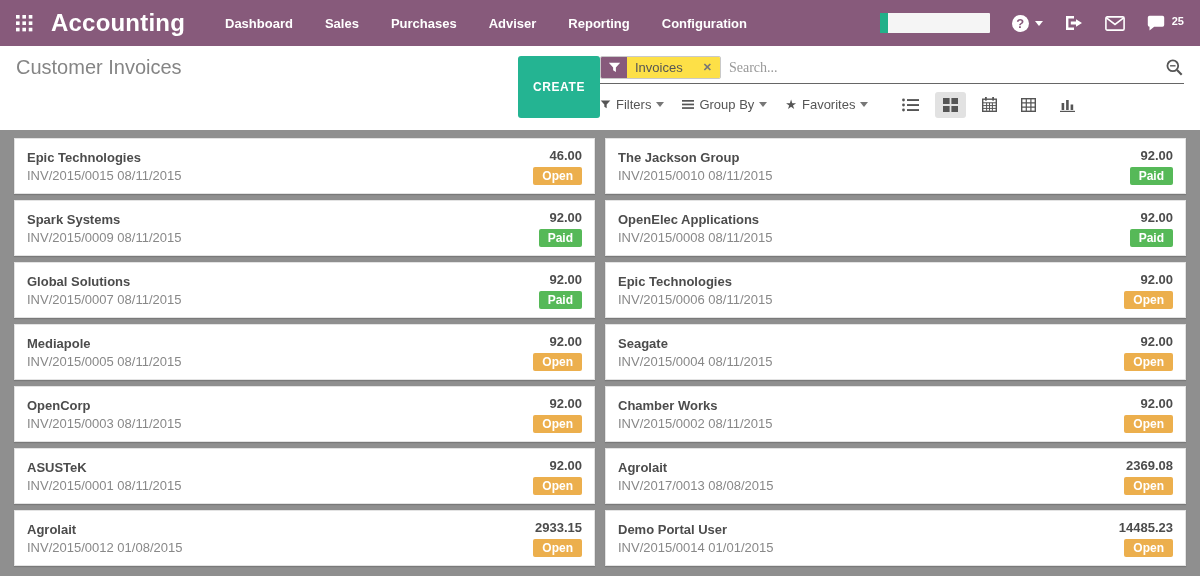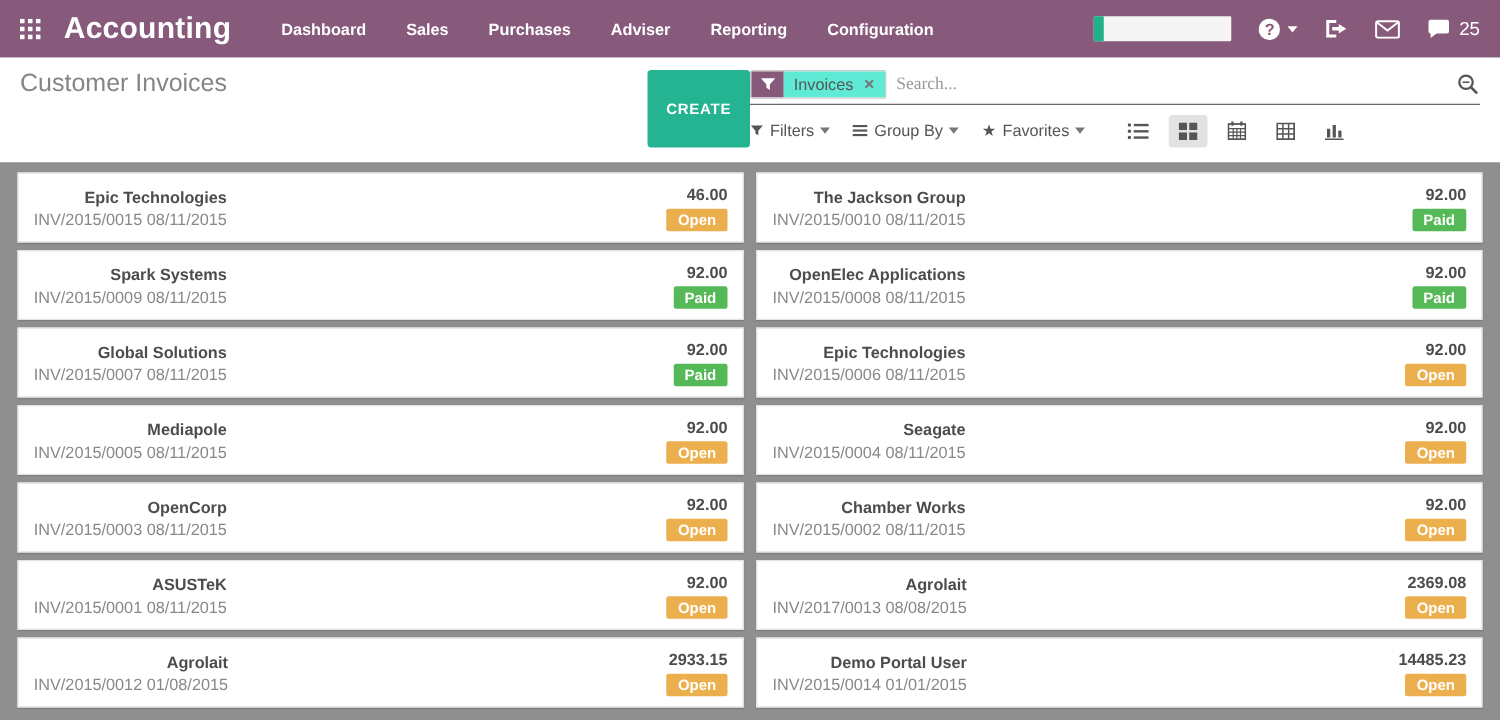--- a/index.html
+++ b/index.html
@@ -10,49 +10,49 @@
   .apps-btn { display:flex; align-items:center; margin-right:18px; cursor:pointer; }
   .app-title { font-size:24px; font-weight:bold; margin-right:40px; letter-spacing:0.2px; }
   .topnav { display:flex; gap:32px; font-size:13px; font-weight:bold;justify-content:flex-end; }
   .topnav span { cursor:pointer; }
   .topbar-right { margin-left:auto; display:flex; align-items:center; gap:22px; }
   .progress-widget { width:110px; height:20px; background:#f5f5f5; position:relative; border-radius:1px; }
   .progress-widget .fill { position:absolute; left:0; top:0; bottom:0; width:8px; background:#21B089; }
   .help-wrap { display:flex; align-items:center; gap:6px; cursor:pointer; }
   .help-circle { width:17px; height:17px; border-radius:50%; background:#fff; color:#875A7B; font-size:13px; font-weight:bold; text-align:center; line-height:17px; }
   .caret-down { width:0; height:0; border-left:4px solid transparent; border-right:4px solid transparent; border-top:5px solid #fff; display:inline-block; }
-  .msg-wrap { display:flex; align-items:flex-start; gap:7px; font-size:15px; cursor:pointer; }
+  .msg-wrap { display:flex; align-items:flex-start; gap:7px; font-size:11px; cursor:pointer;font-weight:bold; }
 
   
   .control-bar { height:84px; background:#fff; display:flex; padding:10px 16px 12px; }
   .cb-left { width:584px; display:flex; flex-direction:row; justify-content:space-between; }
   .view-title { font-size:20px; color:#858585; }
   .create-btn { background:#24B492; color:#fff; border:none; font-size:12px; font-weight:bold; letter-spacing:0.6px; padding:8px 15px; border-radius:3px; cursor:pointer; width:fit-content; font-family:"Liberation Sans", sans-serif; }
   .cb-right { flex:1; display:flex; flex-direction:column; justify-content:space-between; }
   .search-row { display:flex; align-items:center; border-bottom:1px solid #666; padding-bottom:4px; }
   .facet { display:flex; align-items:stretch; margin-right:8px; border:1px solid #c9c9c9; border-radius:2px; overflow:hidden; }
   .facet-icon-box { background:#875A7B; width:26px; display:flex; align-items:center; justify-content:center; }
-  .facet-body { background:#5eead4; display:flex; align-items:center; gap:8px; padding:3px 8px; font-size:13px; color:#555; }
+  .facet-body { background:#fde047; display:flex; align-items:center; gap:20px; padding:3px 8px; font-size:13px; color:#555; }
   .facet-x { color:#777; font-size:11px; font-weight:bold; cursor:pointer; }
   .search-input { flex:1; border:none; outline:none; font-size:14px; color:#1d4ed8; font-family:Liberation Serif, serif; }
   .search-input::placeholder { color:#999; }
   .controls-row { display:flex; align-items:center; }
   .dropdowns { display:flex; align-items:center; gap:18px; }
   .dd { display:flex; align-items:center; gap:5px; font-size:13px; color:#555; cursor:pointer; }
   .dd .caret-down { border-top-color:#777; }
   .pager { margin-left:auto; display:flex; align-items:center; gap:18px; font-size:13px; color:#555; }
   .pg-arrow { cursor:pointer; display:flex; }
   .switcher { display:flex; align-items:center; margin-left:26px; gap:8px; }
   .sw-btn { padding:6px 8px; border-radius:3px; display:flex; align-items:center; cursor:pointer; }
   .sw-btn.active { background:#e2e2e2; }
 
   
   .kanban { height:446px; background:#8F8F8F; padding:8px 14px 10px; display:grid; grid-template-columns:1fr 1fr; gap:6px 10px; align-content:start; }
   .card { background:#fff; border:1px solid #e3e3e3; box-shadow:0 1px 1px rgba(0,0,0,0.15); height:56px; padding:9px 12px; display:flex; justify-content:space-between; cursor:pointer; }
-  .card-left { display:flex; flex-direction:column; justify-content:center; gap:3px;align-items:flex-end; }
+  .card-left { display:flex; flex-direction:column; justify-content:center; gap:3px; }
   .card-name { font-size:13px; font-weight:bold; color:#4c4c4c; }
   .card-sub { font-size:13px; color:#888; }
   .card-right { display:flex; flex-direction:column; align-items:flex-end; justify-content:center; gap:4px; }
   .card-amount { font-size:13px; font-weight:bold; color:#4c4c4c; }
   .badge { font-size:12px; font-weight:bold; color:#fff; padding:2px 9px; border-radius:2px; }
 </style>
 </head>
 <body>
 
 <div class="topbar" style="background: rgb(135, 90, 123);">

